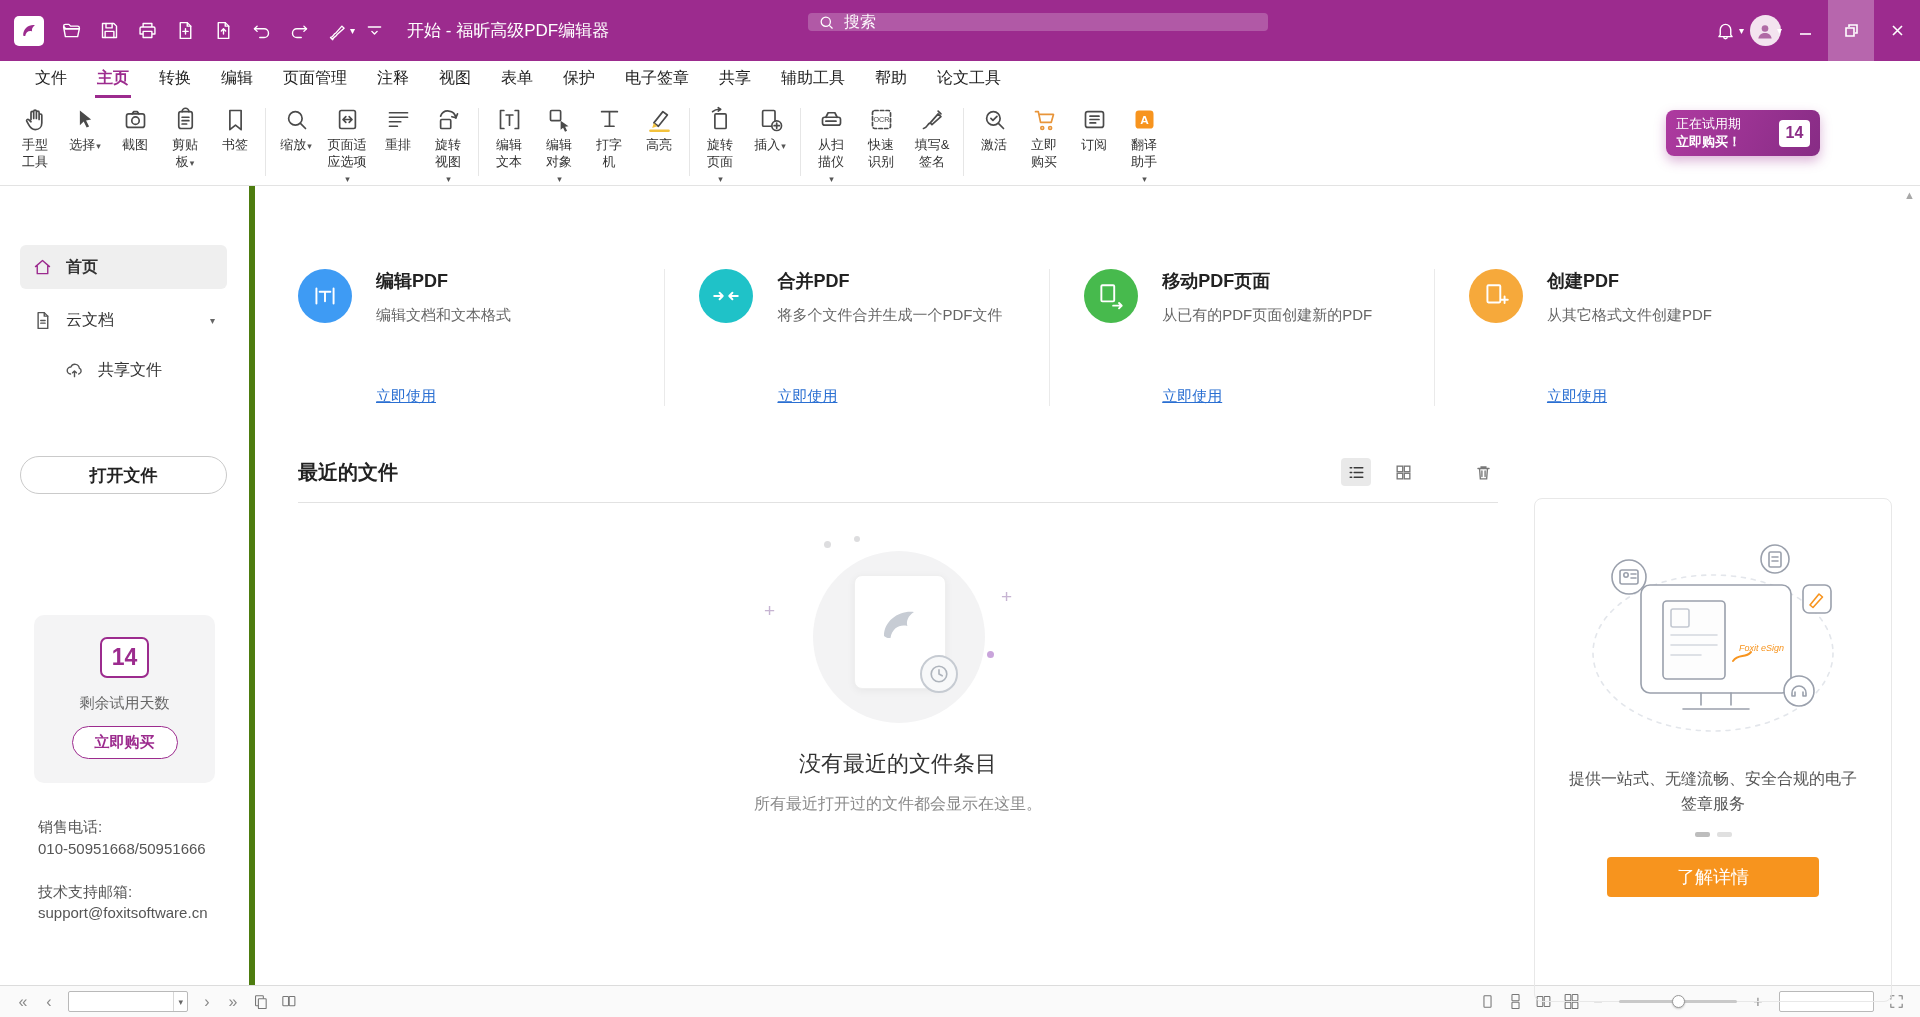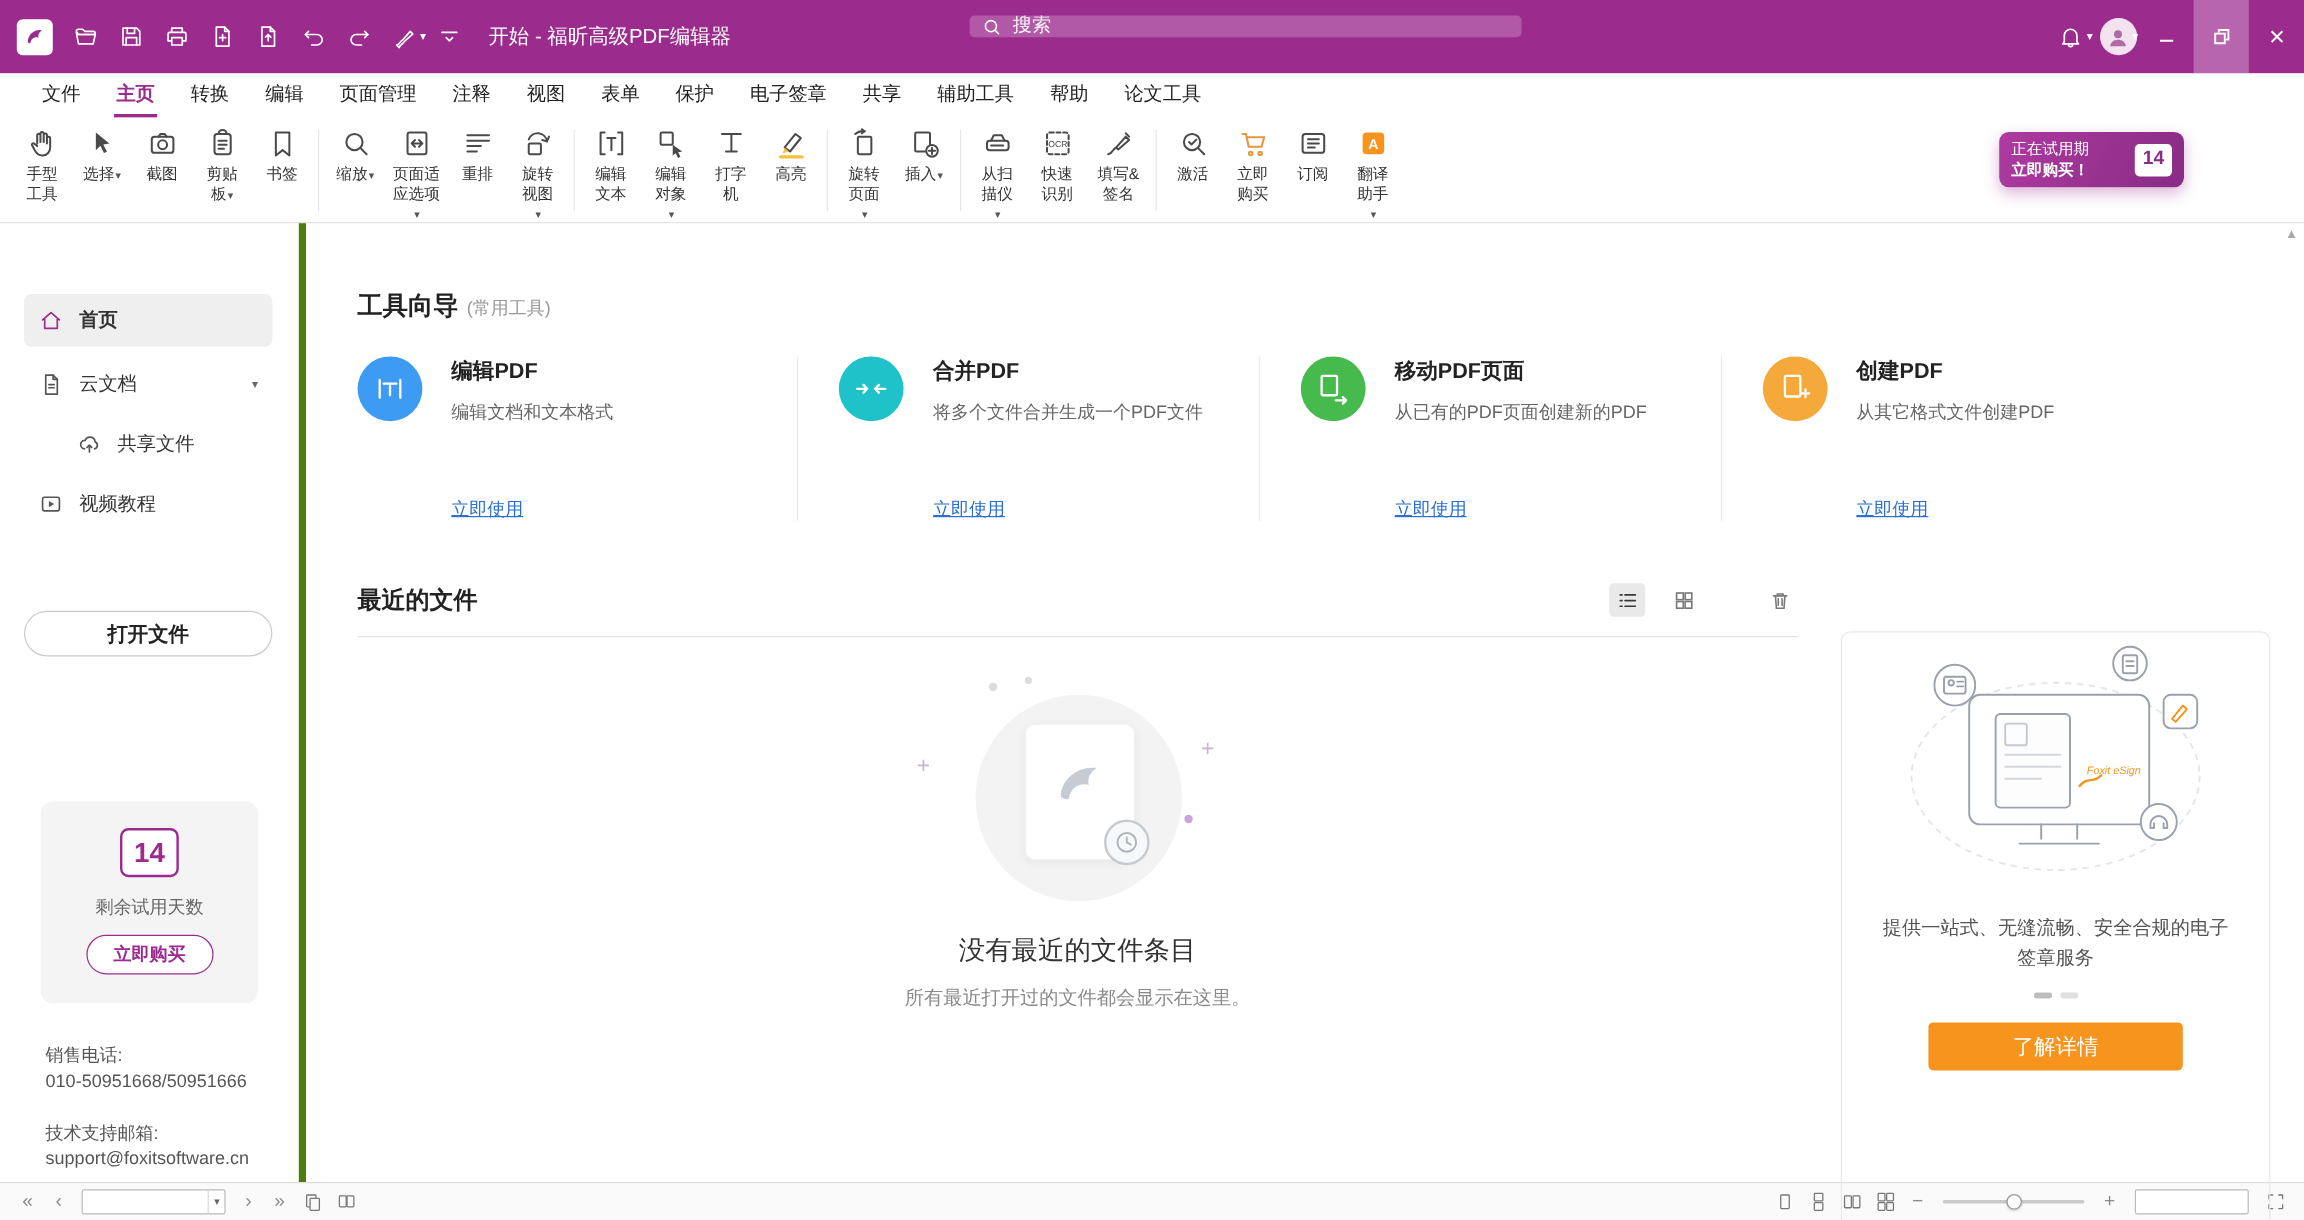--- a/index.html
+++ b/index.html
@@ -98,21 +98,21 @@
   .illus .doc { position:absolute; left:86px; top:36px; width:92px; height:114px; background:#fff; border:1px solid #EFEFEF; border-radius:8px; box-shadow:0 2px 8px rgba(0,0,0,.05); display:flex; align-items:flex-start; justify-content:center; }
   .illus .doc svg { width:52px; height:52px; margin-top:24px; }
   .illus .clock { position:absolute; left:152px; top:116px; width:38px; height:38px; border-radius:50%; background:#F7F8F9; border:2px solid #C6CBD2; display:flex; align-items:center; justify-content:center; }
   .illus .clock svg { width:22px; height:22px; stroke:#AEB4BC; fill:none; stroke-width:1.8; stroke-linecap:round; }
   .spark { position:absolute; color:#C6B4D2; font-size:19px; line-height:1; }
   .dot { position:absolute; border-radius:50%; background:#DDDDDF; }
   .empty .et { font-size:22px; color:#333; margin-top:14px; }
   .empty .ed { font-size:16px; color:#8A8A8A; margin-top:15px; }
 
   
-  .promo { width:358px; flex:0 0 358px; height:504px; margin-top:40px; border:1px solid #E8E8E8; border-radius:8px; display:flex; flex-direction:column; align-items:center; }
+  .promo { width:358px; flex:0 0 358px; height:504px; margin-top:40px; border:1px solid #E8E8E8; border-radius:8px; padding-top:34px; display:flex; flex-direction:column; align-items:center; }
   .promo-illus svg { width:300px; height:224px; }
   .promo-desc { margin-top:6px; padding:0 34px; font-size:16px; color:#555; line-height:1.55; text-align:center; }
   .promo-dots { margin-top:15px; display:flex; gap:7px; }
   .promo-dots .pd { width:15px; height:5px; border-radius:2px; background:#E0E0E0; }
   .promo-dots .pd.on { background:#BDBDBD; }
   .promo-btn { margin-top:20px; width:212px; height:40px; background:#F7941E; border:none; border-radius:4px; color:#fff; font-size:18px; display:flex; align-items:center; justify-content:center; cursor:default; font-family:inherit; }
 
   
   .statusbar { height:32px; flex:0 0 32px; background:#FAFAFA; border-top:1px solid #DCDCDC; display:flex; align-items:center; padding:0 10px; color:#888; }
   .sb-btn { width:26px; height:26px; display:flex; align-items:center; justify-content:center; font-size:16px; color:#8A8A8A; cursor:default; }
@@ -438,49 +438,38 @@
         <span>云文档</span>
         <span class="endcaret">▾</span>
       </div>
       <div class="side-item sub">
         <svg viewBox="0 0 24 24">
             <path d="M7.5 16a4 4 0 01.4-8 5 5 0 019.6 1.4 3.5 3.5 0 01-.6 6.6"></path>
             <path d="M12 12.5V19M9.8 14.6L12 12.5l2.2 2.1"></path>
           </svg>
         <span>共享文件</span>
       </div>
-      <div class="side-item">
-        <svg viewBox="0 0 24 24">
-            <rect x="4" y="5" width="16" height="13" rx="2"></rect>
-            <path d="M10 8.5l5 3-5 3z" fill="#555" stroke="none"></path>
-          </svg>
-        <span>视频教程</span>
-      </div>
 
       <button class="open-btn">打开文件</button>
 
       <div class="trial-card">
         <div class="dbox">14</div>
         <div class="cap">剩余试用天数</div>
         <button class="buy">立即购买</button>
       </div>
 
       <div class="contact">
         <div>销售电话:</div>
         <div>010-50951668/50951666</div>
         <div class="grp2">技术支持邮箱:</div>
         <div>support@foxitsoftware.cn</div>
       </div>
     </aside>
 
     <main class="main">
-      <div class="tools-header">
-        <span class="h">工具向导</span>
-        <span class="sub">(常用工具)</span>
-      </div>
 
       <div class="cards">
         <div class="card">
           <div class="card-top">
             <span class="card-ic" style="background: rgb(62, 155, 244);">
                 <svg viewBox="0 0 28 28">
                   <path d="M6 7v14M22 7v14M9 10h10M14 10v9"></path>
                 </svg>
               </span>
             <span class="card-txt"><span class="t">编辑PDF</span><span class="d" style="display:block">编辑文档和文本格式</span></span>

